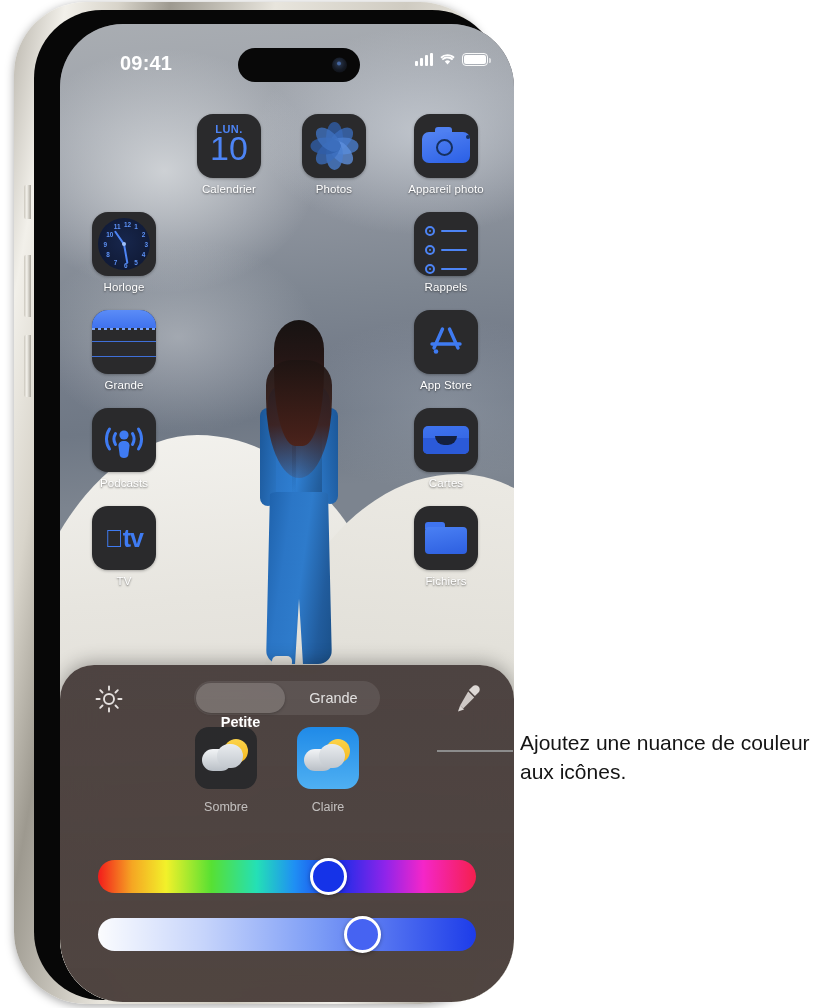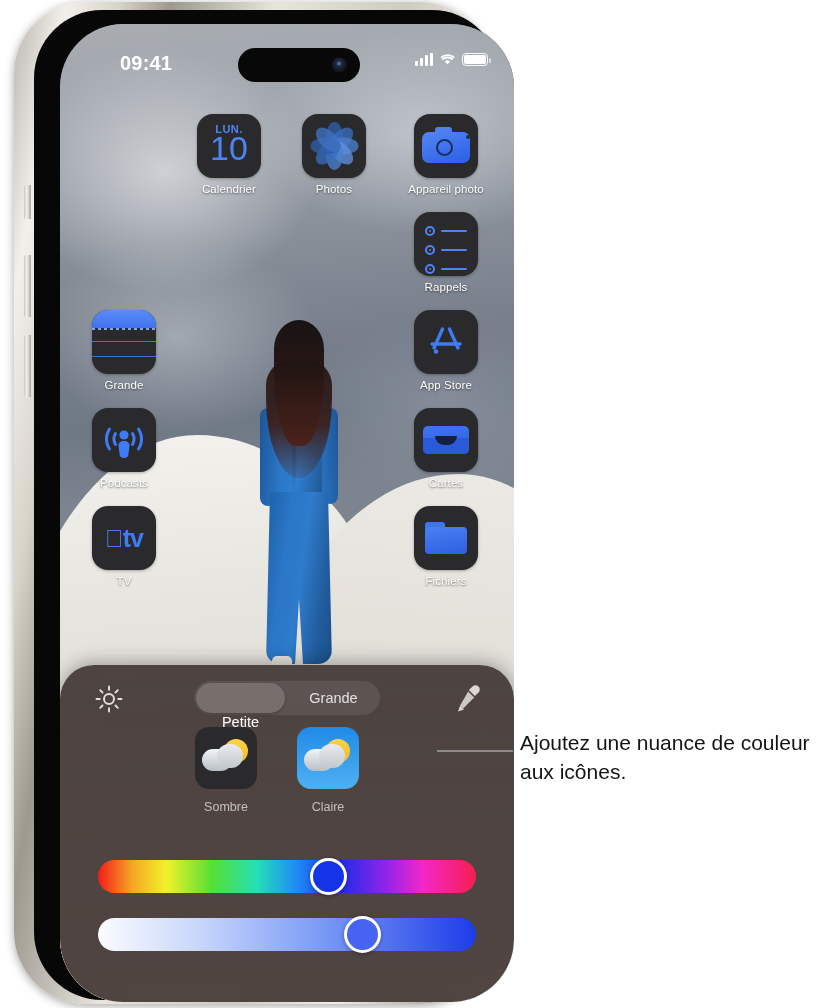--- a/index.html
+++ b/index.html
@@ -176,21 +176,21 @@
     border-radius:34px 34px 60px 60px;
     background:linear-gradient(180deg,rgba(72,62,60,.97),rgba(78,67,63,.99));
     backdrop-filter:blur(18px);box-shadow:0 -3px 18px rgba(0,0,0,.3);}
   #panel-top-row{position:absolute;left:0;top:14px;width:100%;height:38px;}
   #brightness-icon{position:absolute;left:35px;top:6px;width:28px;height:28px;}
   #size-segment{position:absolute;left:50%;transform:translateX(-50%);top:2px;
     width:186px;height:34px;border-radius:17px;background:rgba(255,255,255,.085);
     display:flex;align-items:center;}
   .seg-opt{flex:1;text-align:center;font-size:14.5px;color:rgba(255,255,255,.82);
     line-height:34px;position:relative;z-index:2;}
-  .seg-opt.active{color:#fff;font-weight:400;margin-top:48px;}
+  .seg-opt.active{color:#fff;font-weight:700;margin-top:48px;}
   #seg-thumb{position:absolute;left:2px;top:2px;width:89px;height:30px;border-radius:15px;
     background:rgba(255,255,255,.16);box-shadow:0 1px 3px rgba(0,0,0,.25);z-index:1;}
   #eyedropper-icon{position:absolute;right:32px;top:5px;width:26px;height:30px;}
 
   #theme-row{position:absolute;left:0;top:62px;width:100%;height:108px;}
   .theme{position:absolute;width:88px;text-align:center;}
   .theme-tile{width:62px;height:62px;margin:0 auto;border-radius:14px;position:relative;
     overflow:hidden;}
   .theme-sel{position:absolute;left:50%;top:-6px;transform:translateX(-50%);
     width:74px;height:74px;border-radius:19px;border:2px solid rgba(255,255,255,.33);
@@ -321,20 +321,42 @@
               <div class="ic-camera-bump"></div>
                 <div class="ic-camera-body"></div>
               <div class="ic-camera-lens"></div>
                 <div class="ic-camera-dot"></div>
             </div>
             <div class="app-label">Appareil photo</div>
           </div>
         </div>
 
         <div class="app-row">
+          <div class="app c1">
+            <div class="app-icon">
+              <div class="ic-clock" id="clock-face">
+                <div class="hh"></div>
+                  <div class="mh"></div>
+                  <div class="cen"></div>
+              <div class="num" style="left: 26px; top: 2.5px;">12</div>
+                  <div class="num" style="left: 36.25px; top: 5.24648px;">1</div>
+                  <div class="num" style="left: 43.7535px; top: 12.75px;">2</div>
+                  <div class="num" style="left: 46.5px; top: 23px;">3</div>
+                  <div class="num" style="left: 43.7535px; top: 33.25px;">4</div>
+                  <div class="num" style="left: 36.25px; top: 40.7535px;">5</div>
+                  <div class="num" style="left: 26px; top: 43.5px;">6</div>
+                  <div class="num" style="left: 15.75px; top: 40.7535px;">7</div>
+                  <div class="num" style="left: 8.24648px; top: 33.25px;">8</div>
+                  <div class="num" style="left: 5.5px; top: 23px;">9</div>
+                  <div class="num" style="left: 8.24648px; top: 12.75px;">10</div>
+                  <div class="num" style="left: 15.75px; top: 5.24648px;">11</div>
+                </div>
+            </div>
+            <div class="app-label">Horloge</div>
+          </div>
           <div class="app c4">
             <div class="app-icon">
               <div class="ic-rem">
                 <div class="r">
                     <span class="d"></span>
                     <span class="l"></span>
                   </div>
                 <div class="r">
                     <span class="d"></span>
                     <span class="l"></span>

